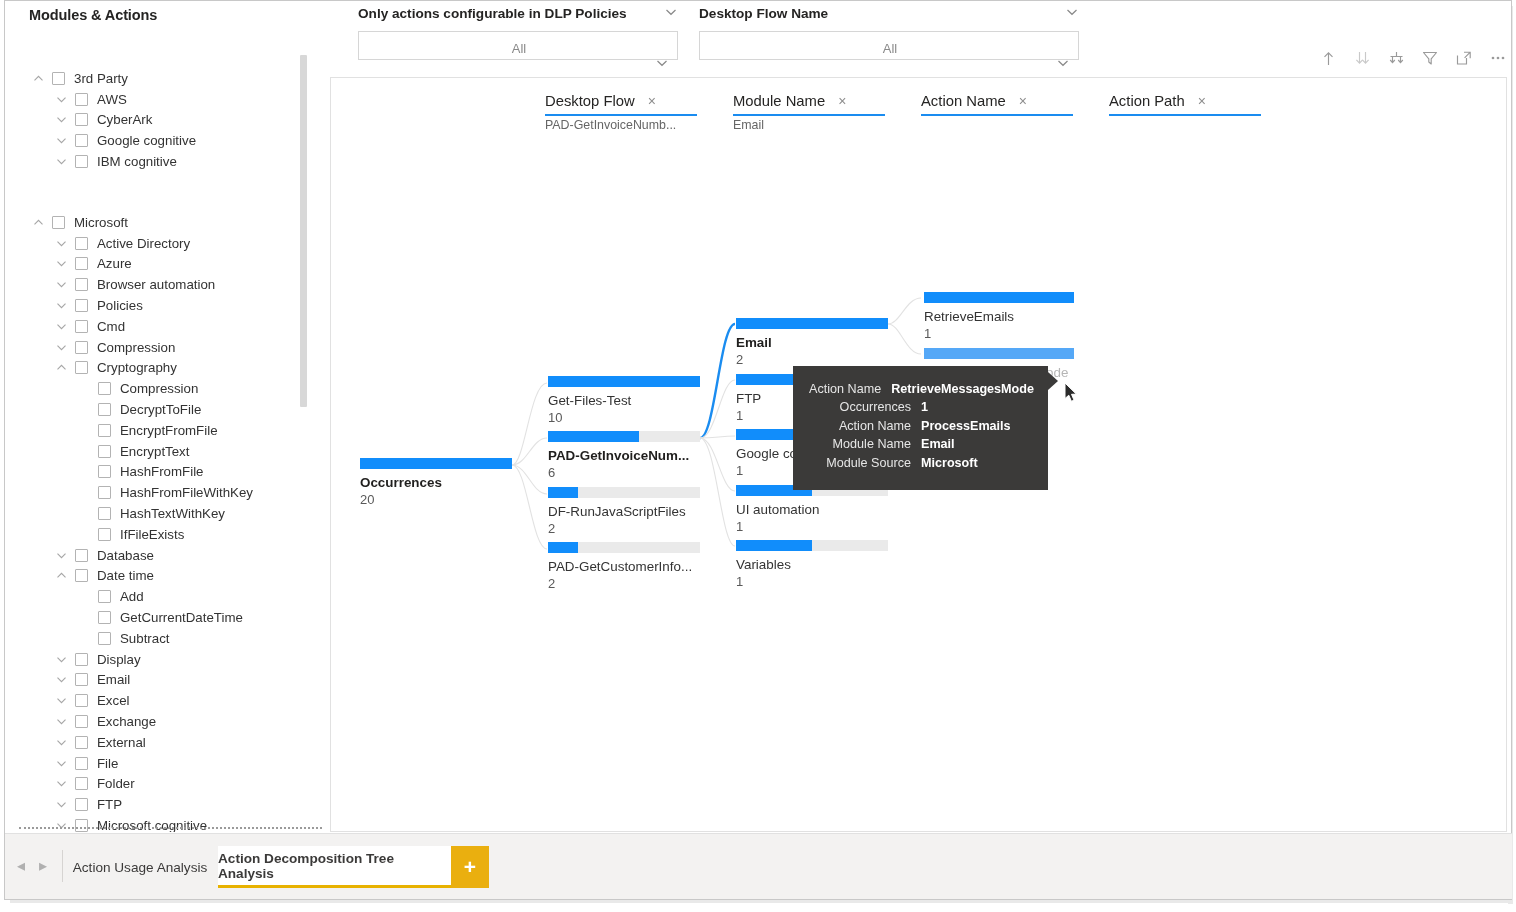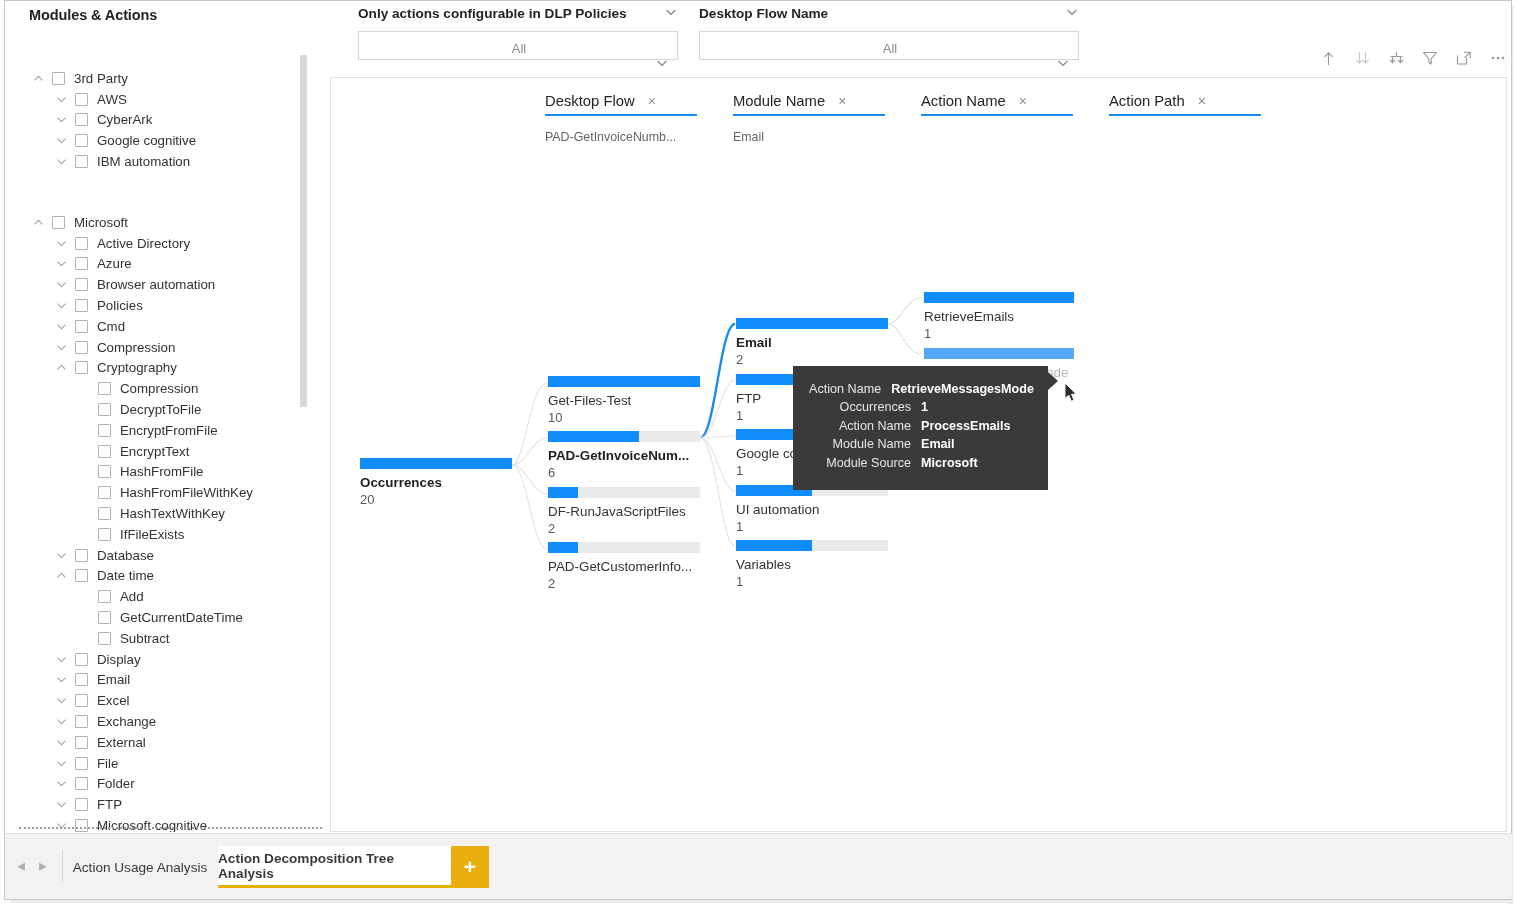--- a/index.html
+++ b/index.html
@@ -172,21 +172,21 @@
     font-size: 14px;
     line-height: 17px;
     cursor: pointer;
   }
   .col-head .ch-underline {
     margin-top: 4px;
     height: 2px;
     background: #1a8cf0;
   }
   .col-head .ch-sub {
-    margin-top: 14px;
+    margin-top: 2px;
     font-size: 12.4px;
     color: #666666;
     white-space: nowrap;
   }
 
   
   .node {
     position: absolute;
     cursor: pointer;
   }
@@ -353,21 +353,21 @@
           <span class="cbx"></span>
           <span class="tree-label">Google cognitive</span>
         </div>
         <div class="tree-row lvl1">
           <span class="chev">
             <svg width="13" height="13" viewBox="0 0 13 13">
               <path d="M2.5 4.7 L6.5 8.6 L10.5 4.7" fill="none" stroke="#a6a6a6" stroke-width="1.15"></path>
             </svg>
           </span>
           <span class="cbx"></span>
-          <span class="tree-label">IBM automation</span>
+          <span class="tree-label">IBM cognitive</span>
         </div>
         <div class="tree-row lvl0">
           <span class="chev">
             <svg width="13" height="13" viewBox="0 0 13 13">
               <path d="M2.5 8.3 L6.5 4.4 L10.5 8.3" fill="none" stroke="#a6a6a6" stroke-width="1.15"></path>
             </svg>
           </span>
           <span class="cbx"></span>
           <span class="tree-label">Microsoft</span>
         </div>

